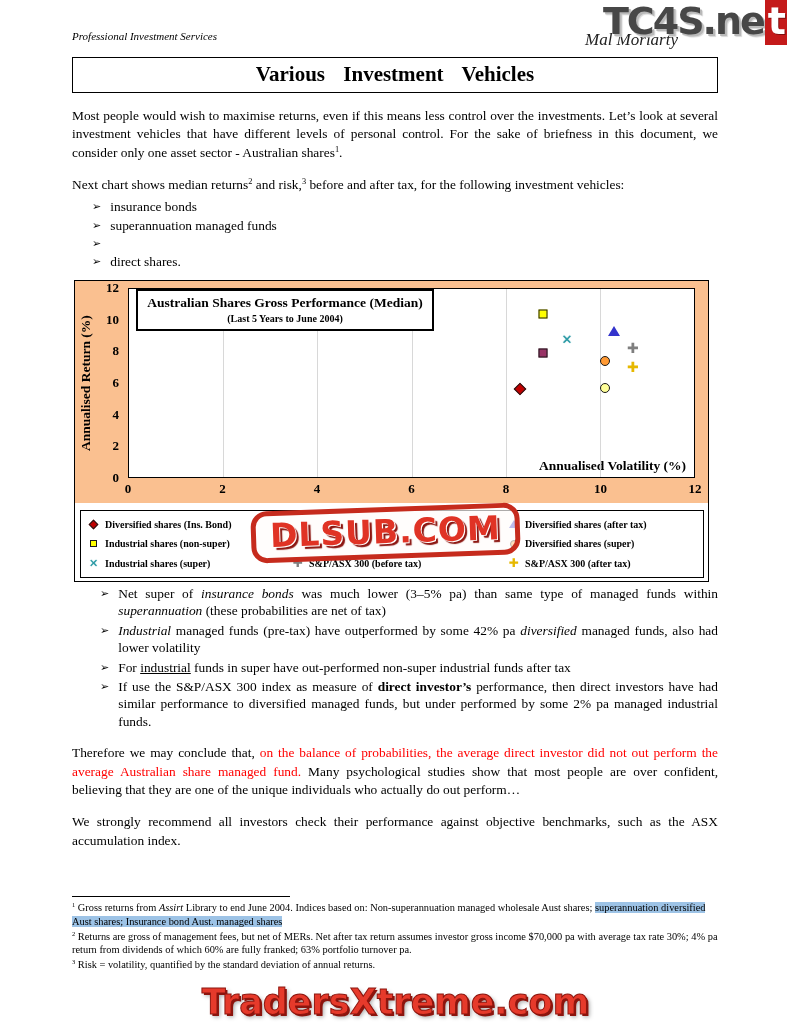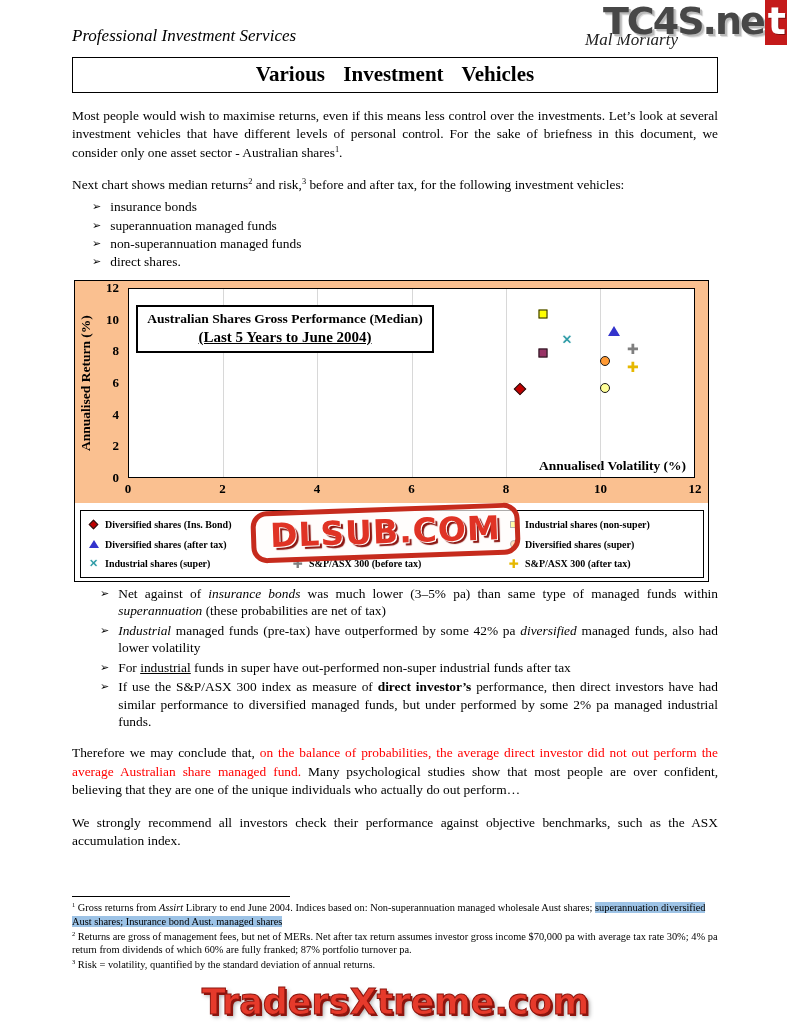--- a/index.html
+++ b/index.html
@@ -6,21 +6,21 @@
   html,body { background:#888; }
   .page {
     position:relative; width:791px; height:1024px; margin:0 auto;
     background:#ffffff; overflow:hidden;
     font-family:"Liberation Serif", serif; color:#000;
   }
   .content { padding:26px 73px 0 72px; }
 
   
   .hdr-row { position:relative; height:18px; }
-  .hdr-left { font-style:italic; font-size:17px; }
+  .hdr-left { font-style:italic; font-size:11px; }
   .hdr-right { position:absolute; right:40px; top:4px; font-style:italic; font-size:17px; color:#222; z-index:1; }
   .logo-top {
     position:absolute; right:4px; top:2px; z-index:2;
     font-family:"DejaVu Sans", sans-serif; font-weight:bold; font-size:38px; line-height:1;
     color:#474747; letter-spacing:-2px;
     text-shadow:2px 2px 0 #b9b9b9, 3px 3px 1px #d9d9d9;
   }
   .logo-accent {
     background:#c41a1a; color:#fff; padding:0 3px 2px 3px; margin-left:1px;
     text-shadow:1px 1px 0 #7d0e0e;
@@ -55,25 +55,25 @@
   }
   .vgrid { position:absolute; top:0; bottom:0; width:1px; background:#d8d8d8; }
   .pt { position:absolute; transform:translate(-50%,-50%); display:flex; align-items:center; justify-content:center; }
   .mk-diamond { display:inline-block; transform:rotate(45deg); border:1px solid #1a1a1a; }
   .mk-square  { display:inline-block; border:1px solid #1a1a1a; }
   .mk-circle  { display:inline-block; border-radius:50%; border:1px solid #1a1a1a; }
   .mk-triangle{ display:inline-block; width:0; height:0; }
   .mk-x, .mk-plus { font-family:"DejaVu Sans", sans-serif; font-weight:bold; line-height:1; }
 
   .chart-title-box {
-    position:absolute; left:7px; top:16px; width:298px; border:2px solid #000; background:#fff;
+    position:absolute; left:7px; top:0; width:298px; border:2px solid #000; background:#fff;
     text-align:center; padding:4px 2px; z-index:3;
   }
   .chart-title-main { font-weight:bold; font-size:13.5px; line-height:1.25; }
-  .chart-title-sub  { font-weight:bold; font-size:15px; line-height:1.3;text-decoration:underline; }
+  .chart-title-sub  { font-weight:bold; font-size:10px; line-height:1.3; }
   .xlabel-inplot {
     position:absolute; right:8px; bottom:3px; font-weight:bold; font-size:13.5px;
   }
   .y-axis { position:absolute; left:22px; top:7px; width:26px; height:190px; }
   .y-axis span { position:absolute; right:4px; transform:translateY(-50%); font-weight:bold; font-size:13px; }
   .x-axis { position:absolute; left:53px; top:200px; width:567px; height:18px; }
   .x-axis span { position:absolute; transform:translateX(-50%); font-weight:bold; font-size:13px; }
   .y-title {
     position:absolute; left:3px; top:7px; height:190px; width:18px;
     writing-mode:vertical-rl; transform:rotate(180deg);
@@ -142,21 +142,20 @@
       <div class="arrow-item">
           <span class="arrow-glyph">➢</span>
           <span>insurance bonds</span>
         </div>
       <div class="arrow-item">
           <span class="arrow-glyph">➢</span>
           <span>superannuation managed funds</span>
         </div>
       <div class="arrow-item">
           <span class="arrow-glyph">➢</span>
-          <span>non-superannuation managed funds</span>
         </div>
       <div class="arrow-item">
           <span class="arrow-glyph">➢</span>
           <span>direct shares.</span>
         </div>
     </div>
 
     <div class="chart-outer">
       <div class="chart-peach"></div>
       <div class="y-title">Annualised Return (%)</div>
@@ -223,29 +222,29 @@
               <span class="mk mk-diamond" style="width: 7px; height: 7px; background: rgb(192, 0, 0);"></span>
             </span>
             <span class="legend-label">Diversified shares (Ins. Bond)</span>
           </div>
           <div class="legend-item">
             <span class="legend-icon"></span>
             <span class="legend-label"></span>
           </div>
           <div class="legend-item">
             <span class="legend-icon">
+              <span class="mk mk-triangle" style="border-left: 5px solid transparent; border-right: 5px solid transparent; border-bottom: 8px solid rgb(51, 51, 204);"></span>
+            </span>
+            <span class="legend-label">Diversified shares (after tax)</span>
+          </div>
+          <div class="legend-item">
+            <span class="legend-icon">
               <span class="mk mk-square" style="width: 7px; height: 7px; background: rgb(255, 255, 0);"></span>
             </span>
             <span class="legend-label">Industrial shares (non-super)</span>
-          </div>
-          <div class="legend-item">
-            <span class="legend-icon">
-              <span class="mk mk-triangle" style="border-left: 5px solid transparent; border-right: 5px solid transparent; border-bottom: 8px solid rgb(51, 51, 204);"></span>
-            </span>
-            <span class="legend-label">Diversified shares (after tax)</span>
           </div>
           <div class="legend-item">
             <span class="legend-icon"></span>
             <span class="legend-label"></span>
           </div>
           <div class="legend-item">
             <span class="legend-icon">
               <span class="mk mk-circle" style="width: 8px; height: 8px; background: rgb(255, 153, 51);"></span>
             </span>
             <span class="legend-label">Diversified shares (super)</span>
@@ -269,21 +268,21 @@
             <span class="legend-label">S&amp;P/ASX 300 (after tax)</span>
           </div>
         </div>
       <div class="wm-center">DLSUB.COM</div>
     </div>
 
 
     <div class="conc-list">
       <div class="conc-item">
         <span class="arrow-glyph">➢</span>
-        <span class="txt"><span>Net against of </span><span class="it">insurance bonds</span><span> was much lower (3–5% pa) than same type of managed funds within </span><span class="it">superannuation</span><span> (these probabilities are net of tax)</span></span>
+        <span class="txt"><span>Net super of </span><span class="it">insurance bonds</span><span> was much lower (3–5% pa) than same type of managed funds within </span><span class="it">superannuation</span><span> (these probabilities are net of tax)</span></span>
       </div>
       <div class="conc-item">
         <span class="arrow-glyph">➢</span>
         <span class="txt"><span class="it">Industrial</span><span> managed funds (pre-tax) have outperformed by some 42% pa </span><span class="it">diversified</span><span> managed funds, also had lower volatility</span></span>
       </div>
       <div class="conc-item">
         <span class="arrow-glyph">➢</span>
         <span class="txt"><span>For </span><span class="ul">industrial</span><span> funds in super have out-performed non-super industrial funds after tax</span></span>
       </div>
       <div class="conc-item">
@@ -292,21 +291,21 @@
       </div>
     </div>
 
     <p class="para"><span>Therefore we may conclude that, </span><span class="red">on the balance of probabilities, the average direct investor did not out perform the average Australian share managed fund.</span><span> Many psychological studies show that most people are over confident, believing that they are one of the unique individuals who actually do out perform…</span></p>
 
     <p class="para">We strongly recommend all investors check their performance against objective benchmarks, such as the ASX accumulation index.</p>
 
     <div class="footnotes">
       <div class="fn-rule"></div>
       <p class="fn"><span class="sup">1</span><span> Gross returns from </span><span class="it">Assirt</span><span> Library to end June 2004. Indices based on: Non-superannuation managed wholesale Aust shares; </span><span class="hl">superannuation diversified Aust shares; Insurance bond Aust. managed shares</span></p>
-      <p class="fn"><span class="sup">2</span><span> Returns are gross of management fees, but net of MERs. Net after tax return assumes investor gross income $70,000 pa with average tax rate 30%; 4% pa return from dividends of which 60% are fully franked; 87% portfolio turnover pa.</span></p>
+      <p class="fn"><span class="sup">2</span><span> Returns are gross of management fees, but net of MERs. Net after tax return assumes investor gross income $70,000 pa with average tax rate 30%; 4% pa return from dividends of which 60% are fully franked; 63% portfolio turnover pa.</span></p>
       <p class="fn"><span class="sup">3</span><span> Risk = volatility, quantified by the standard deviation of annual returns.</span></p>
     </div>
 
   </div>
 
   <div class="wm-bottom">TradersXtreme.com</div>
 
 </div>
 
 </body></html>

